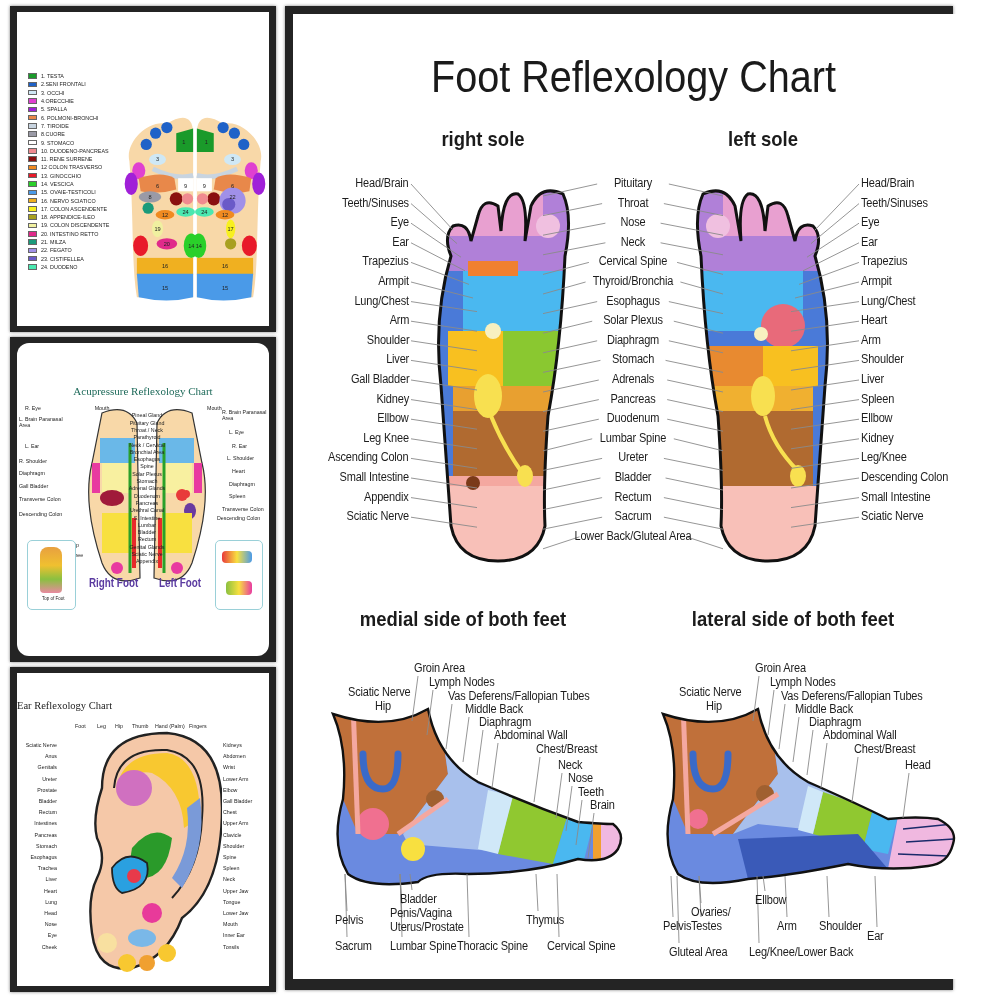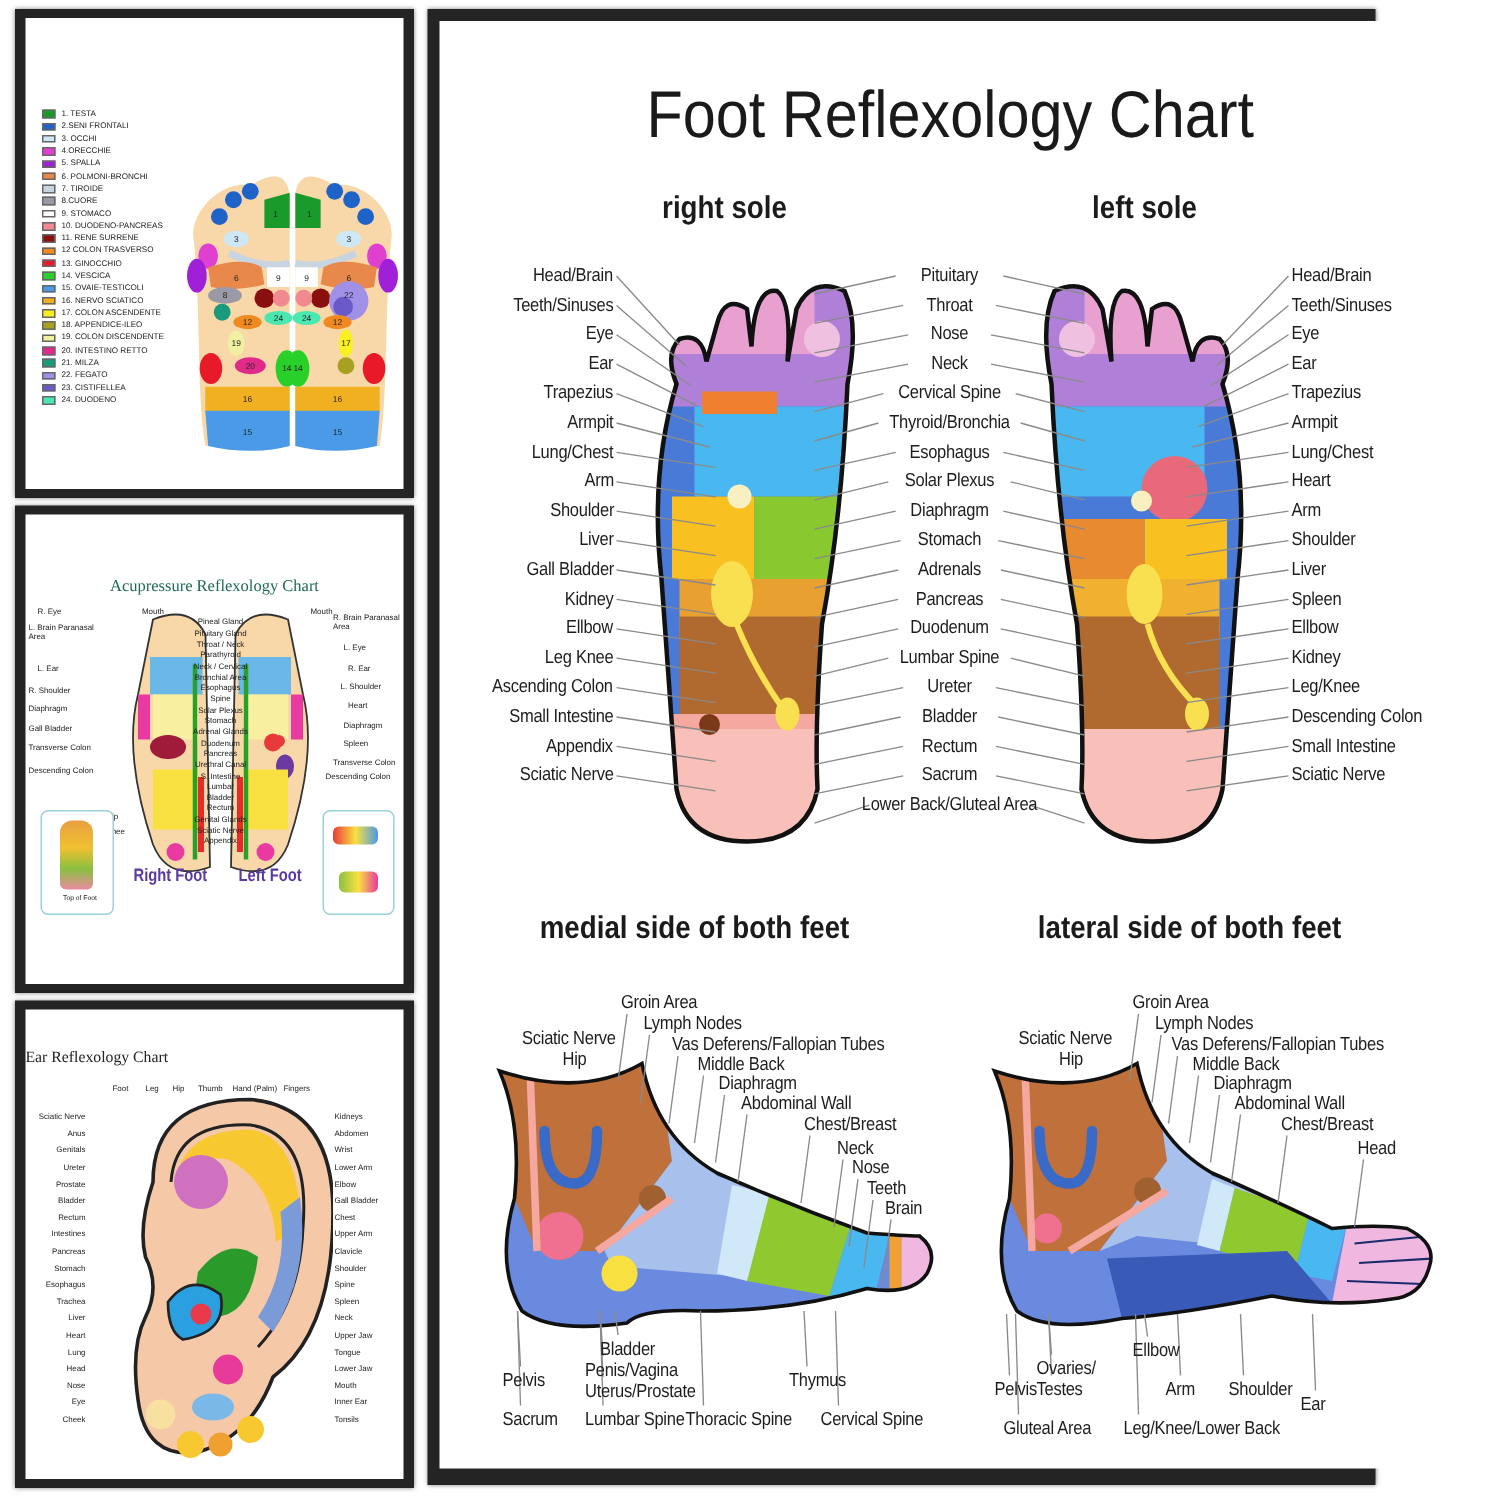--- a/index.html
+++ b/index.html
@@ -197,21 +197,21 @@
         <text x="48" y="174">16</text>
           <text x="112" y="174">16</text>
         <text x="48" y="197">15</text>
           <text x="112" y="197">15</text>
       </g>
     </svg>
   </div>
 </div>
 
 <div class="frame" style="left:10px;top:337px;width:266px;height:325px;">
-  <div class="paper" style="left:7px;top:6px;width:252px;height:313px;">
+  <div class="paper" style="left:7px;top:6px;width:252px;height:313px;border-radius:12px;">
     <div class="lbl" style="left:0;width:252px;top:42px;text-align:center;font-family:'Liberation Serif',serif;font-size:11px;color:#1e6a5a;">Acupressure  Reflexology  Chart</div>
     <svg class="abs" style="left:55px;top:60px;" width="150" height="180" viewBox="0 0 150 180">
       <path d="M30,10 Q55,0 65,20 L68,175 Q40,185 30,160 Q10,100 20,60 Z" fill="#f8d8a8" stroke="#333" stroke-width="1.2"></path>
       <path d="M120,10 Q95,0 85,20 L82,175 Q110,185 120,160 Q140,100 130,60 Z" fill="#f8d8a8" stroke="#333" stroke-width="1.2"></path>
       <rect x="28" y="35" width="35" height="25" fill="#6ab8e8"></rect>
         <rect x="87" y="35" width="35" height="25" fill="#6ab8e8"></rect>
       <rect x="30" y="60" width="30" height="30" fill="#f8f0a0"></rect>
         <rect x="90" y="60" width="30" height="30" fill="#f8f0a0"></rect>
       <ellipse cx="40" cy="95" rx="12" ry="8" fill="#a01a3a"></ellipse>
       <path d="M108,92 l6,-5 a4,4 0 0,1 0,8 z" fill="#e83a3a"></path>
@@ -356,21 +356,21 @@
         <div class="sm" style="left: 206px; top: 214.6px;">Upper Jaw</div>
         <div class="sm" style="left: 206px; top: 225.8px;">Tongue</div>
         <div class="sm" style="left: 206px; top: 237px;">Lower Jaw</div>
         <div class="sm" style="left: 206px; top: 248.2px;">Mouth</div>
         <div class="sm" style="left: 206px; top: 259.4px;">Inner Ear</div>
         <div class="sm" style="left: 206px; top: 270.6px;">Tonsils</div>
       </div>
   </div>
 </div>
 
-<div class="frame" style="left:285px;top:6px;width:632px;height:984px;">
+<div class="frame" style="left:285px;top:6px;width:632px;height:984px;padding-left:36px;">
   <div class="paper" style="left:8px;top:8px;width:681px;height:965px;">
     <div class="lbl" style="left:0;width:681px;top:38px;text-align:center;font-size:44px;color:#1a1a1a;transform:scaleX(0.9);">Foot Reflexology Chart</div>
     <div class="sec" style="left:90px;width:200px;top:113px;">right sole</div>
     <div class="sec" style="left:370px;width:200px;top:113px;">left sole</div>
     <div class="sec" style="left:30px;width:280px;top:593px;">medial side of both feet</div>
     <div class="sec" style="left:350px;width:300px;top:593px;">lateral side of both feet</div>
 
     <svg class="abs" style="left:130px;top:172px;" width="150" height="380" viewBox="0 0 150 380">
       <defs>
           <clipPath id="rsClip">

